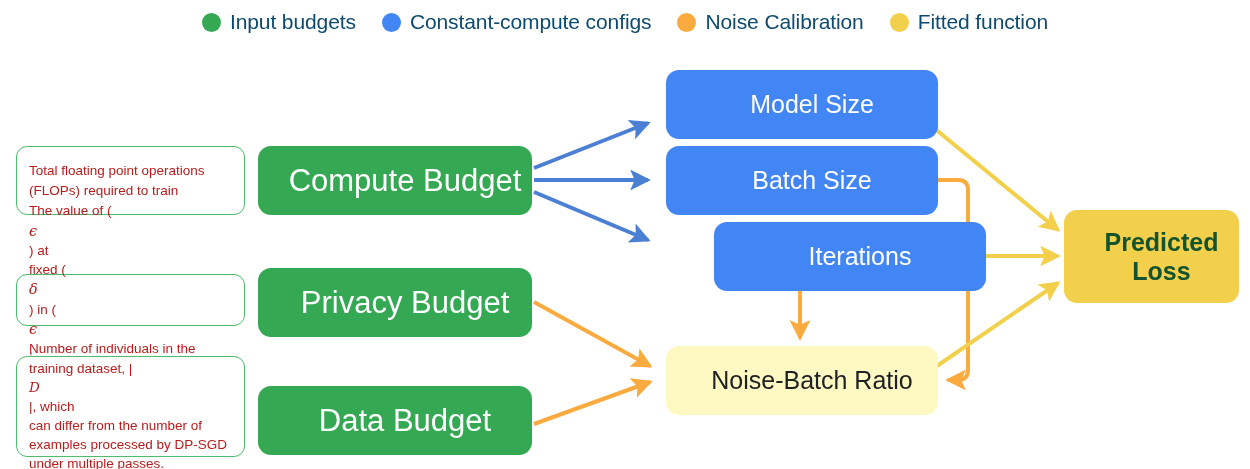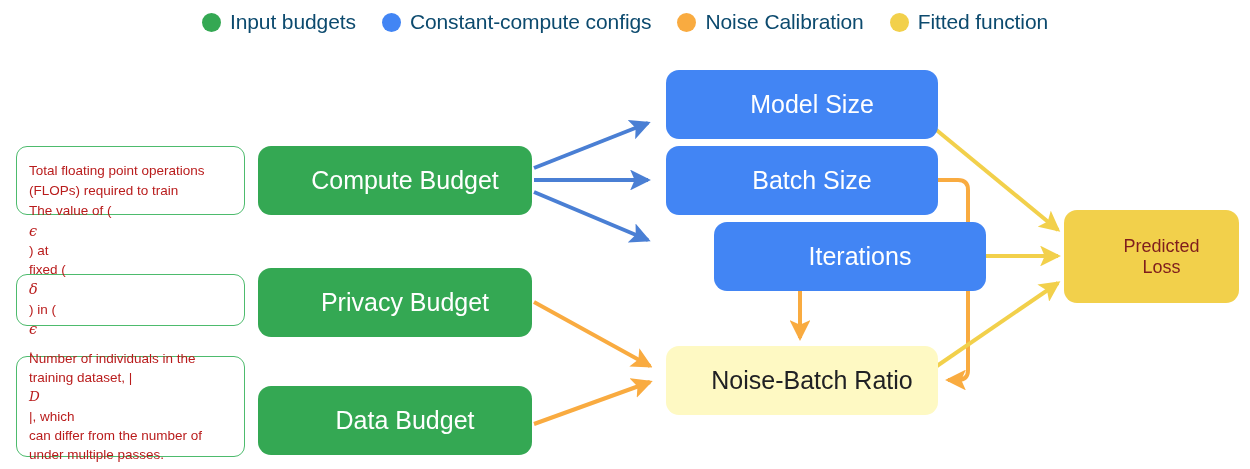--- a/index.html
+++ b/index.html
@@ -64,36 +64,37 @@
     justify-content: center;
     text-align: center;
     border-radius: 13px;
     box-sizing: border-box;
     line-height: 1.14;
     padding-left: 20px;
   }
   .node-green {
     background: #34a853;
     color: #ffffff;
-    font-size: 25px;
+    font-size: 31px;
   }
   .node-blue {
     background: #4285f4;
     color: #ffffff;
     font-size: 25px;
   }
   .node-orange {
     background: #fef9c3;
     color: #202124;
     font-size: 25px;
   }
   .node-yellow {
     background: #f2d04b;
-    color: #7f1d1d;
-    font-size: 18px;
+    color: #14532d;
+    font-size: 25px;
+    font-weight: bold;
   }
 
   
   .note {
     position: absolute;
     box-sizing: border-box;
     border: 1.6px solid #4dbb6d;
     border-radius: 11px;
     background: #ffffff;
     color: #b91c1c;
@@ -195,20 +196,21 @@
 
 <div class="note" style="left:16px; top:356px; width:229px; height:101px;">
   <div>
     <span>Number of individuals in the</span>
     <span>
         <span>training dataset, |</span>
         <span class="mathit">D</span>
         <span>|, which</span>
       </span>
     <span>can differ from the number of</span>
+    <span>examples processed by DP-SGD</span>
     <span>under multiple passes.</span>
   </div>
 </div>
 
 <div class="node node-green" style="left:258px; top:146px; width:274px; height:69px;">
   <span>Compute Budget</span>
 </div>
 
 <div class="node node-green" style="left:258px; top:268px; width:274px; height:69px;">
   <span>Privacy Budget</span>

